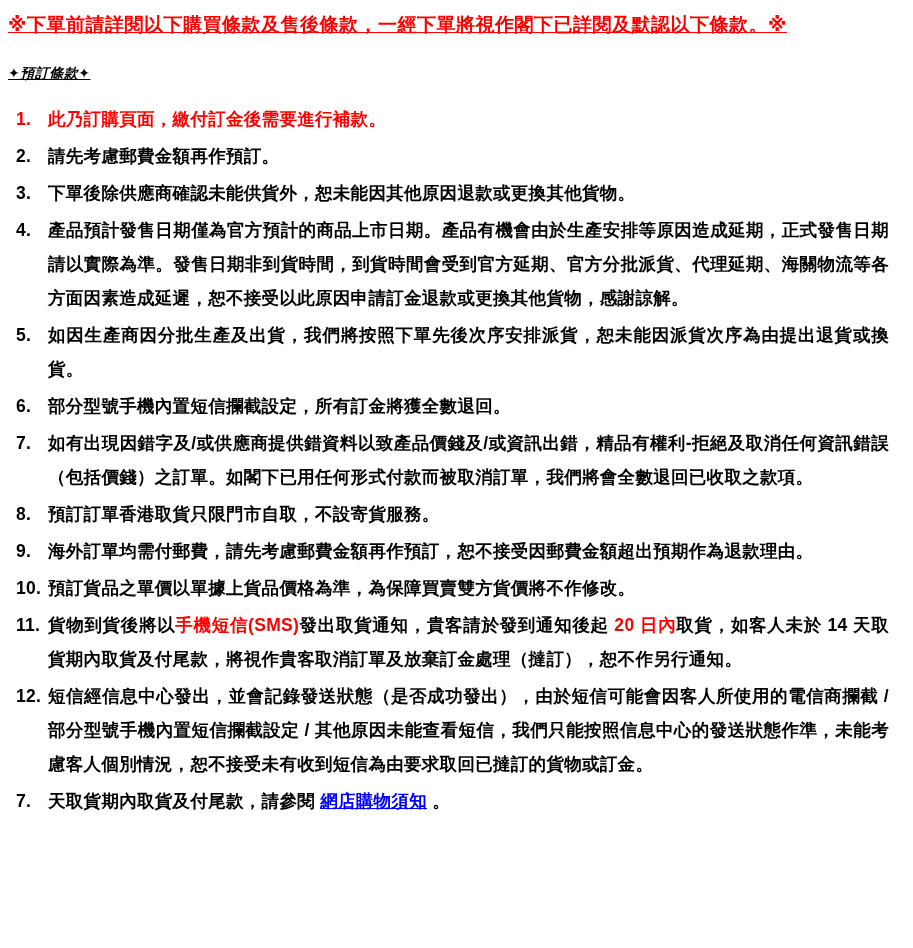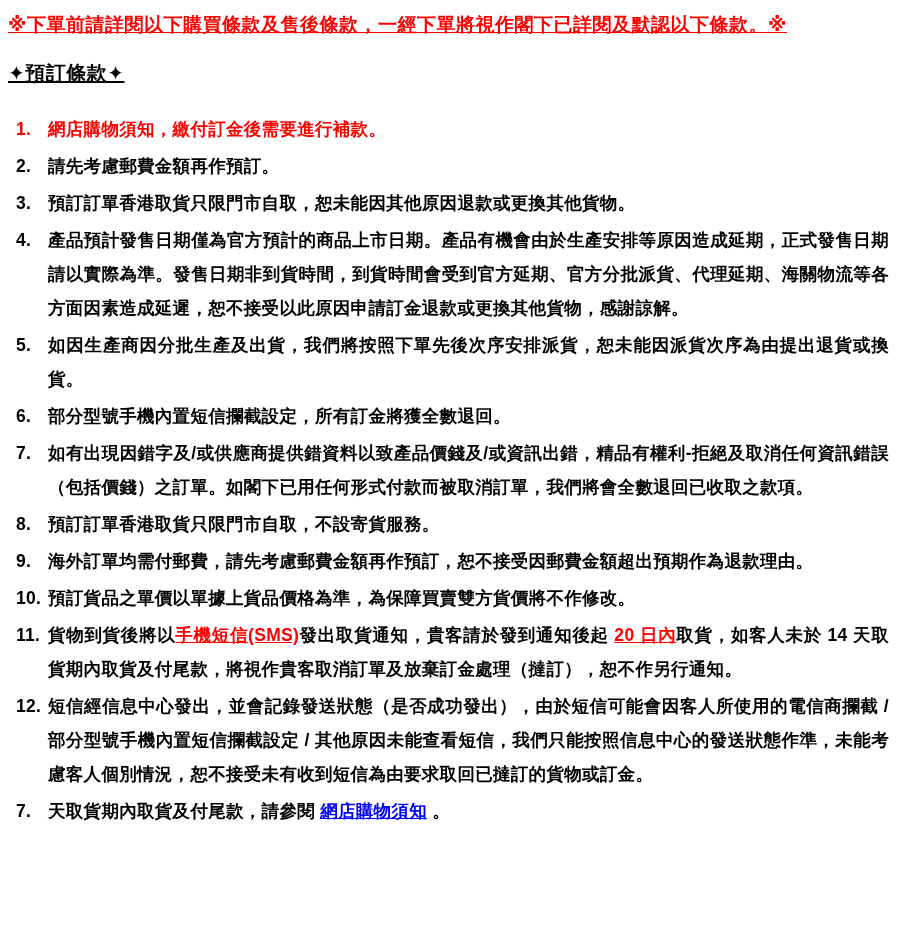--- a/index.html
+++ b/index.html
@@ -20,25 +20,26 @@
   .notice {
     color: #ff0000;
     font-size: 19px;
     line-height: 30px;
     text-decoration: underline;
     margin-bottom: 18px;
     letter-spacing: 0.5px;
   }
   .section-title {
     color: #000000;
-    font-size: 20px;
+    font-size: 14px;
     line-height: 30px;
     text-decoration: underline;
-    margin-bottom: 24px;
+    margin-bottom: 14px;
     letter-spacing: 0.5px;
+    font-style: italic;
   }
   ol.terms {
     list-style: none;
     margin: 0;
     padding: 0;
   }
   ol.terms li.term {
     position: relative;
     padding-left: 40px;
     font-size: 17.5px;
@@ -50,38 +51,37 @@
   ol.terms li.term .num {
     position: absolute;
     left: 8px;
     top: 0;
   }
   ol.terms li.term.red {
     color: #ff0000;
   }
   .seg-red-underline {
     color: #ff0000;
-    text-decoration: underline;
   }
   .seg-link {
     color: #0000ff;
     text-decoration: underline;
     cursor: pointer;
   }
 </style>
 </head>
 <body>
 
 <div class="page">
   <div class="notice">※下單前請詳閱以下購買條款及售後條款，一經下單將視作閣下已詳閱及默認以下條款。※</div>
   <div class="section-title">✦預訂條款✦</div>
   <ol class="terms" id="terms-list">
-      <li class="term red"><span class="num">1.</span><span class="body"><span>網店購物須知，繳付訂金後需要進行補款。</span></span></li>
+      <li class="term red"><span class="num">1.</span><span class="body"><span>此乃訂購頁面，繳付訂金後需要進行補款。</span></span></li>
       <li class="term"><span class="num">2.</span><span class="body"><span>請先考慮郵費金額再作預訂。</span></span></li>
-      <li class="term"><span class="num">3.</span><span class="body"><span>預訂訂單香港取貨只限門市自取，恕未能因其他原因退款或更換其他貨物。</span></span></li>
+      <li class="term"><span class="num">3.</span><span class="body"><span>下單後除供應商確認未能供貨外，恕未能因其他原因退款或更換其他貨物。</span></span></li>
       <li class="term"><span class="num">4.</span><span class="body"><span>產品預計發售日期僅為官方預計的商品上市日期。產品有機會由於生產安排等原因造成延期，正式發售日期請以實際為準。發售日期非到貨時間，到貨時間會受到官方延期、官方分批派貨、代理延期、海關物流等各方面因素造成延遲，恕不接受以此原因申請訂金退款或更換其他貨物，感謝諒解。</span></span></li>
       <li class="term"><span class="num">5.</span><span class="body"><span>如因生產商因分批生產及出貨，我們將按照下單先後次序安排派貨，恕未能因派貨次序為由提出退貨或換貨。</span></span></li>
       <li class="term"><span class="num">6.</span><span class="body"><span>部分型號手機內置短信攔截設定，所有訂金將獲全數退回。</span></span></li>
       <li class="term"><span class="num">7.</span><span class="body"><span>如有出現因錯字及/或供應商提供錯資料以致產品價錢及/或資訊出錯，精品有權利-拒絕及取消任何資訊錯誤（包括價錢）之訂單。如閣下已用任何形式付款而被取消訂單，我們將會全數退回已收取之款項。</span></span></li>
       <li class="term"><span class="num">8.</span><span class="body"><span>預訂訂單香港取貨只限門市自取，不設寄貨服務。</span></span></li>
       <li class="term"><span class="num">9.</span><span class="body"><span>海外訂單均需付郵費，請先考慮郵費金額再作預訂，恕不接受因郵費金額超出預期作為退款理由。</span></span></li>
       <li class="term"><span class="num">10.</span><span class="body"><span>預訂貨品之單價以單據上貨品價格為準，為保障買賣雙方貨價將不作修改。</span></span></li>
       <li class="term"><span class="num">11.</span><span class="body"><span>貨物到貨後將以</span><span class="seg-red-underline">手機短信(SMS)</span><span>發出取貨通知，貴客請於發到通知後起 </span><span class="seg-red-underline">20 日內</span><span>取貨，如客人未於 14 天取貨期內取貨及付尾款，將視作貴客取消訂單及放棄訂金處理（撻訂），恕不作另行通知。</span></span></li>
       <li class="term"><span class="num">12.</span><span class="body"><span>短信經信息中心發出，並會記錄發送狀態（是否成功發出），由於短信可能會因客人所使用的電信商攔截 / 部分型號手機內置短信攔截設定 / 其他原因未能查看短信，我們只能按照信息中心的發送狀態作準，未能考慮客人個別情況，恕不接受未有收到短信為由要求取回已撻訂的貨物或訂金。</span></span></li>
       <li class="term"><span class="num">7.</span><span class="body"><span>天取貨期內取貨及付尾款，請參閱 </span><span class="seg-link">網店購物須知</span><span> 。</span></span></li>

